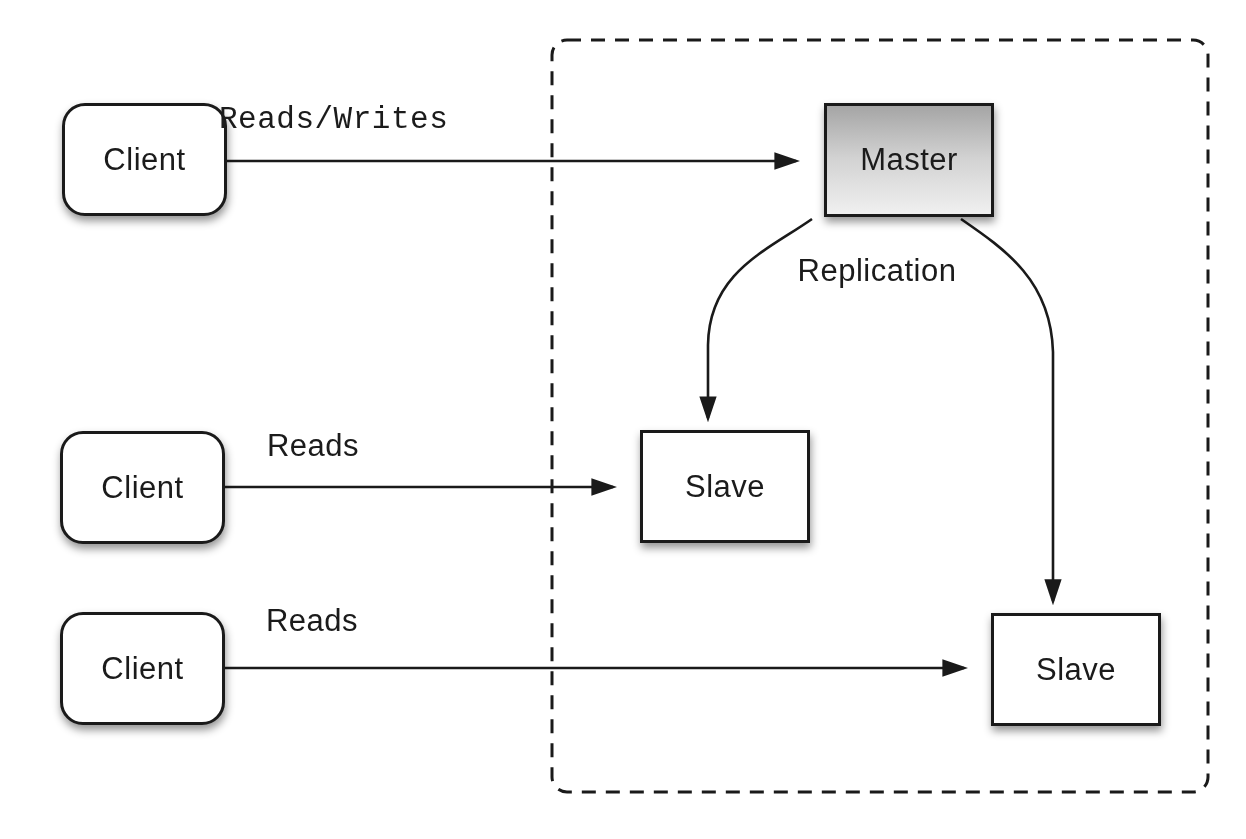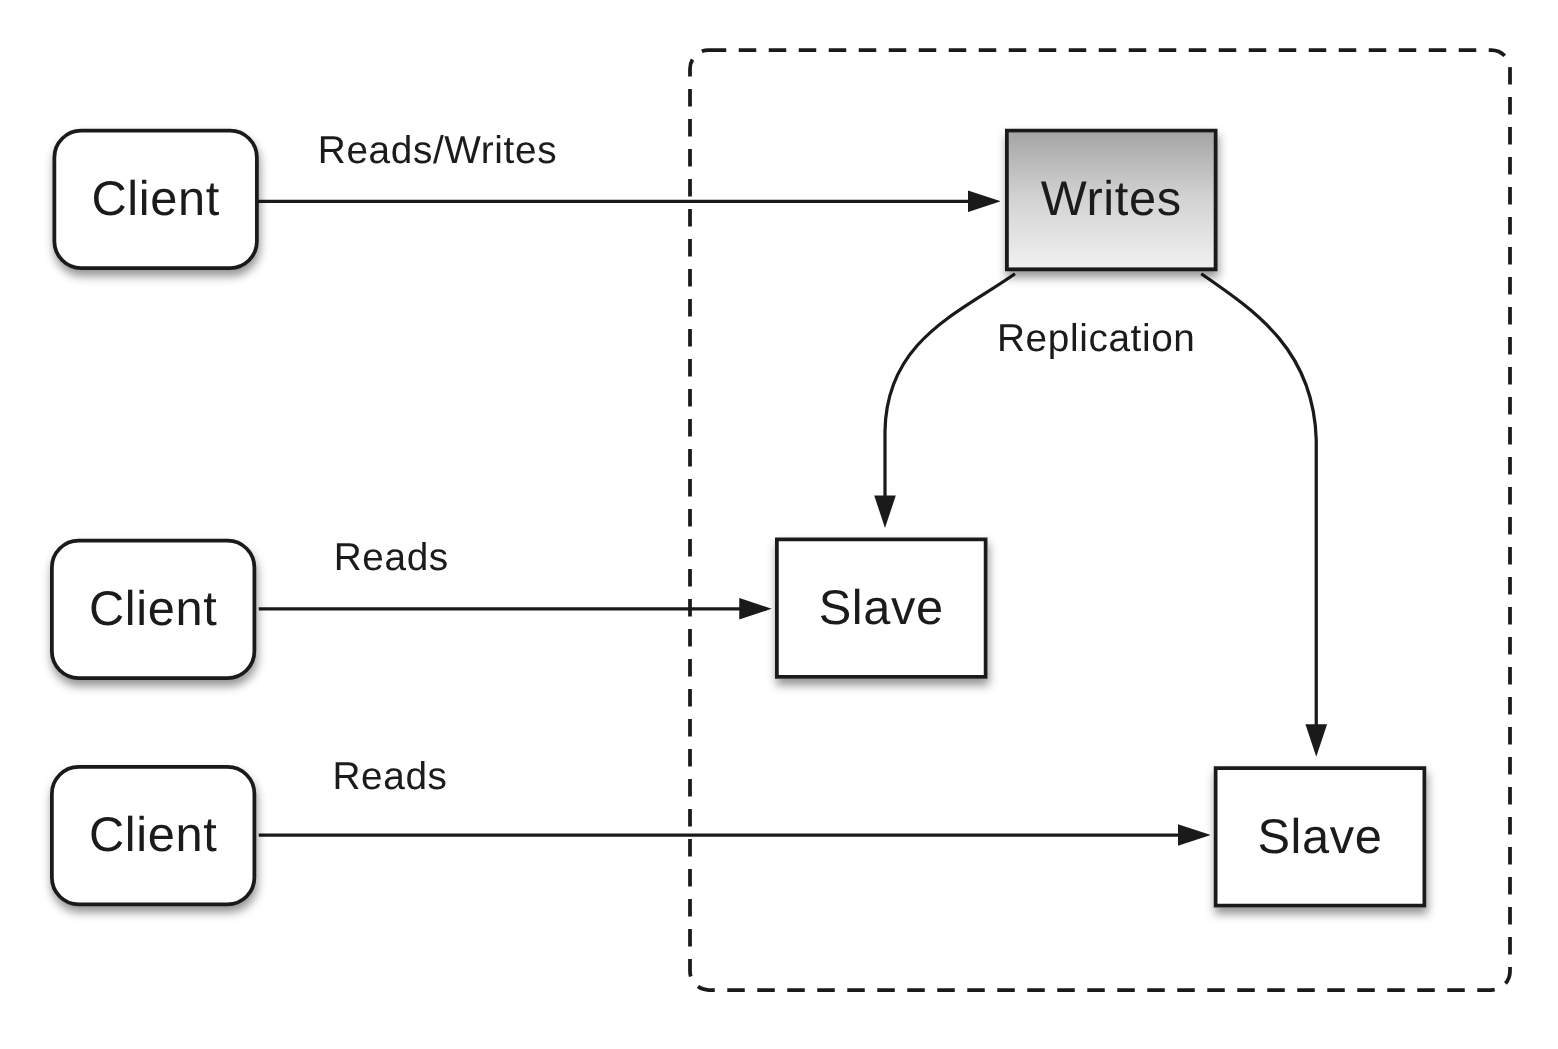--- a/index.html
+++ b/index.html
@@ -51,23 +51,24 @@
     fill: var(--line);
   }
   .node {
     position: absolute;
     box-sizing: border-box;
     background: var(--box-fill);
     border: 3px solid var(--box-border);
     display: flex;
     align-items: center;
     justify-content: center;
-    font-size: 39px;
+    font-size: 31px;
     letter-spacing: 0.5px;
     filter: drop-shadow(1px 5px 4px rgba(0,0,0,0.42));
+    margin-left: 20px;
   }
   .node-client {
     border-radius: 23px;
     width: 165px;
     height: 113px;
   }
   .node-rect {
     width: 170px;
     height: 114px;
   }
@@ -116,32 +117,32 @@
 
   <div class="node node-client" style="left:40px; top:431px;">
     <span>Client</span>
   </div>
 
   <div class="node node-client" style="left:40px; top:612px;">
     <span>Client</span>
   </div>
 
   <div class="node node-rect node-master" style="left:804px; top:103px;">
-    <span>Writes</span>
+    <span>Master</span>
   </div>
 
   <div class="node node-rect" style="left:620px; top:430px; width:170px; height:113px;">
     <span>Slave</span>
   </div>
 
   <div class="node node-rect" style="left:971px; top:613px; width:170px; height:113px;">
     <span>Slave</span>
   </div>
 
-  <div class="edge-label" style="left:245px; top:102px; width:210px;">Reads/Writes</div>
+  <div class="edge-label" style="left:219px; top:102px; width:210px;font-family:Liberation Mono, monospace;">Reads/Writes</div>
 
   <div class="edge-label" style="left:233px; top:428px; width:160px;">Reads</div>
 
   <div class="edge-label" style="left:232px; top:603px; width:160px;">Reads</div>
 
   <div class="edge-label" style="left:772px; top:253px; width:210px;">Replication</div>
 
 </div>
 
 </body></html>

